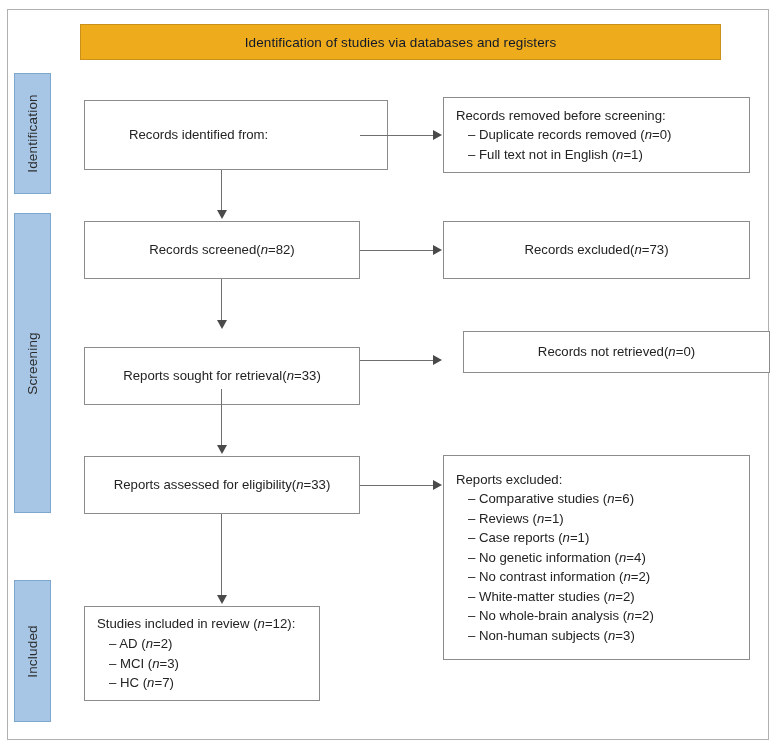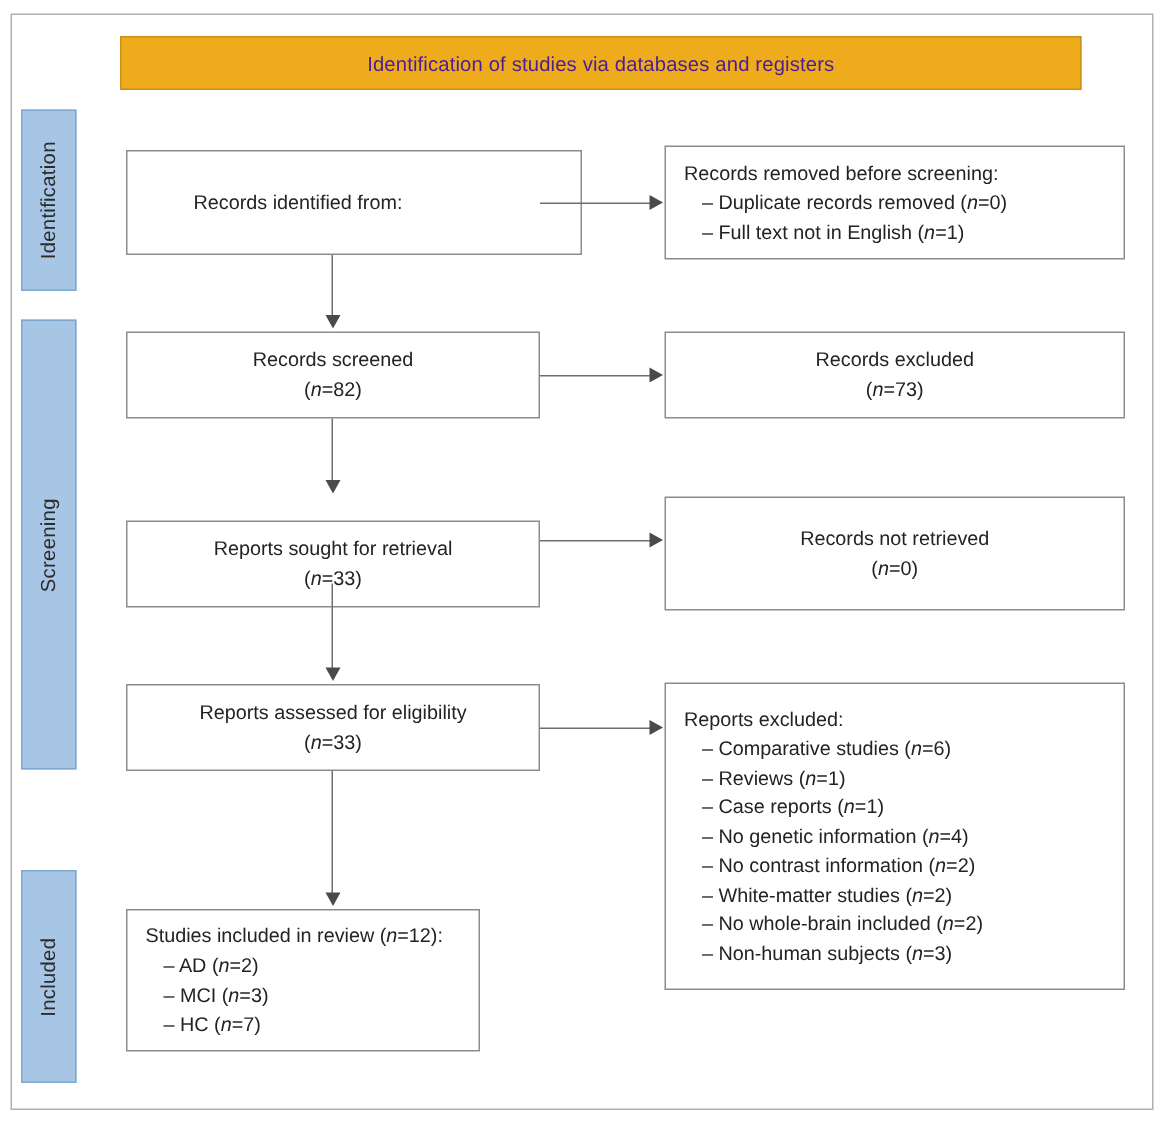--- a/index.html
+++ b/index.html
@@ -39,21 +39,21 @@
     left: 80px;
     top: 24px;
     width: 641px;
     height: 36px;
     background: #eeac1c;
     border: 1px solid #c9901a;
     box-sizing: border-box;
     display: flex;
     align-items: center;
     justify-content: center;
-    color: #4c1d95;
+    color: #0f172a;
     font-size: 13.5px;
     letter-spacing: 0.1px;
   }
 
   
   .stage-bar {
     position: absolute;
     left: 14px;
     width: 37px;
     background: #a7c6e5;
@@ -79,21 +79,20 @@
     position: absolute;
     background: #ffffff;
     border: 1px solid #8c8c8c;
     box-sizing: border-box;
     color: #232323;
     font-size: 13.2px;
     line-height: 1.48;
   }
   .box.centered {
     display: flex;
-    flex-direction: column;
     align-items: center;
     justify-content: center;
     text-align: center;
   }
   .box.listbox {
     display: flex;
     flex-direction: column;
     justify-content: center;
     padding: 0 0 0 12px;
     text-align: left;
@@ -101,21 +100,21 @@
   .box .line { white-space: nowrap; }
   .box .line.indent { padding-left: 12px; }
   .ital { font-style: italic; }
 
   
   #box-identified        { left: 84px;  top: 100px; width: 304px; height: 70px; padding-left: 44px; }
   #box-removed           { left: 443px; top: 97px;  width: 307px; height: 76px; }
   #box-screened          { left: 84px;  top: 221px; width: 276px; height: 58px; }
   #box-excluded          { left: 443px; top: 221px; width: 307px; height: 58px; }
   #box-sought            { left: 84px;  top: 347px; width: 276px; height: 58px; }
-  #box-not-retrieved     { left: 443px; top: 331px; width: 307px; height: 76px; }
+  #box-not-retrieved     { left: 463px; top: 331px; width: 307px; height: 42px; }
   #box-assessed          { left: 84px;  top: 456px; width: 276px; height: 58px; }
   #box-reports-excluded  { left: 443px; top: 455px; width: 307px; height: 205px; }
   #box-included          { left: 84px;  top: 606px; width: 236px; height: 95px; }
 
   
   .conn {
     position: absolute;
     background: #6f6f6f;
   }
   .conn.v { width: 1px; }
@@ -194,21 +193,21 @@
 
   <div class="box listbox" id="box-reports-excluded">
     <div class="line">Reports excluded:</div>
     <div id="reports-excluded-items">
         <div class="line indent"><span>– Comparative studies (</span><span class="ital">n</span><span>=6)</span></div>
         <div class="line indent"><span>– Reviews (</span><span class="ital">n</span><span>=1)</span></div>
         <div class="line indent"><span>– Case reports (</span><span class="ital">n</span><span>=1)</span></div>
         <div class="line indent"><span>– No genetic information (</span><span class="ital">n</span><span>=4)</span></div>
         <div class="line indent"><span>– No contrast information (</span><span class="ital">n</span><span>=2)</span></div>
         <div class="line indent"><span>– White-matter studies (</span><span class="ital">n</span><span>=2)</span></div>
-        <div class="line indent"><span>– No whole-brain included (</span><span class="ital">n</span><span>=2)</span></div>
+        <div class="line indent"><span>– No whole-brain analysis (</span><span class="ital">n</span><span>=2)</span></div>
         <div class="line indent"><span>– Non-human subjects (</span><span class="ital">n</span><span>=3)</span></div>
       </div>
   </div>
 
   <div class="box listbox" id="box-included">
     <div class="line"><span>Studies included in review (</span><span class="ital">n</span><span>=12):</span></div>
     <div id="included-items">
         <div class="line indent"><span>– AD (</span><span class="ital">n</span><span>=2)</span></div>
         <div class="line indent"><span>– MCI (</span><span class="ital">n</span><span>=3)</span></div>
         <div class="line indent"><span>– HC (</span><span class="ital">n</span><span>=7)</span></div>

